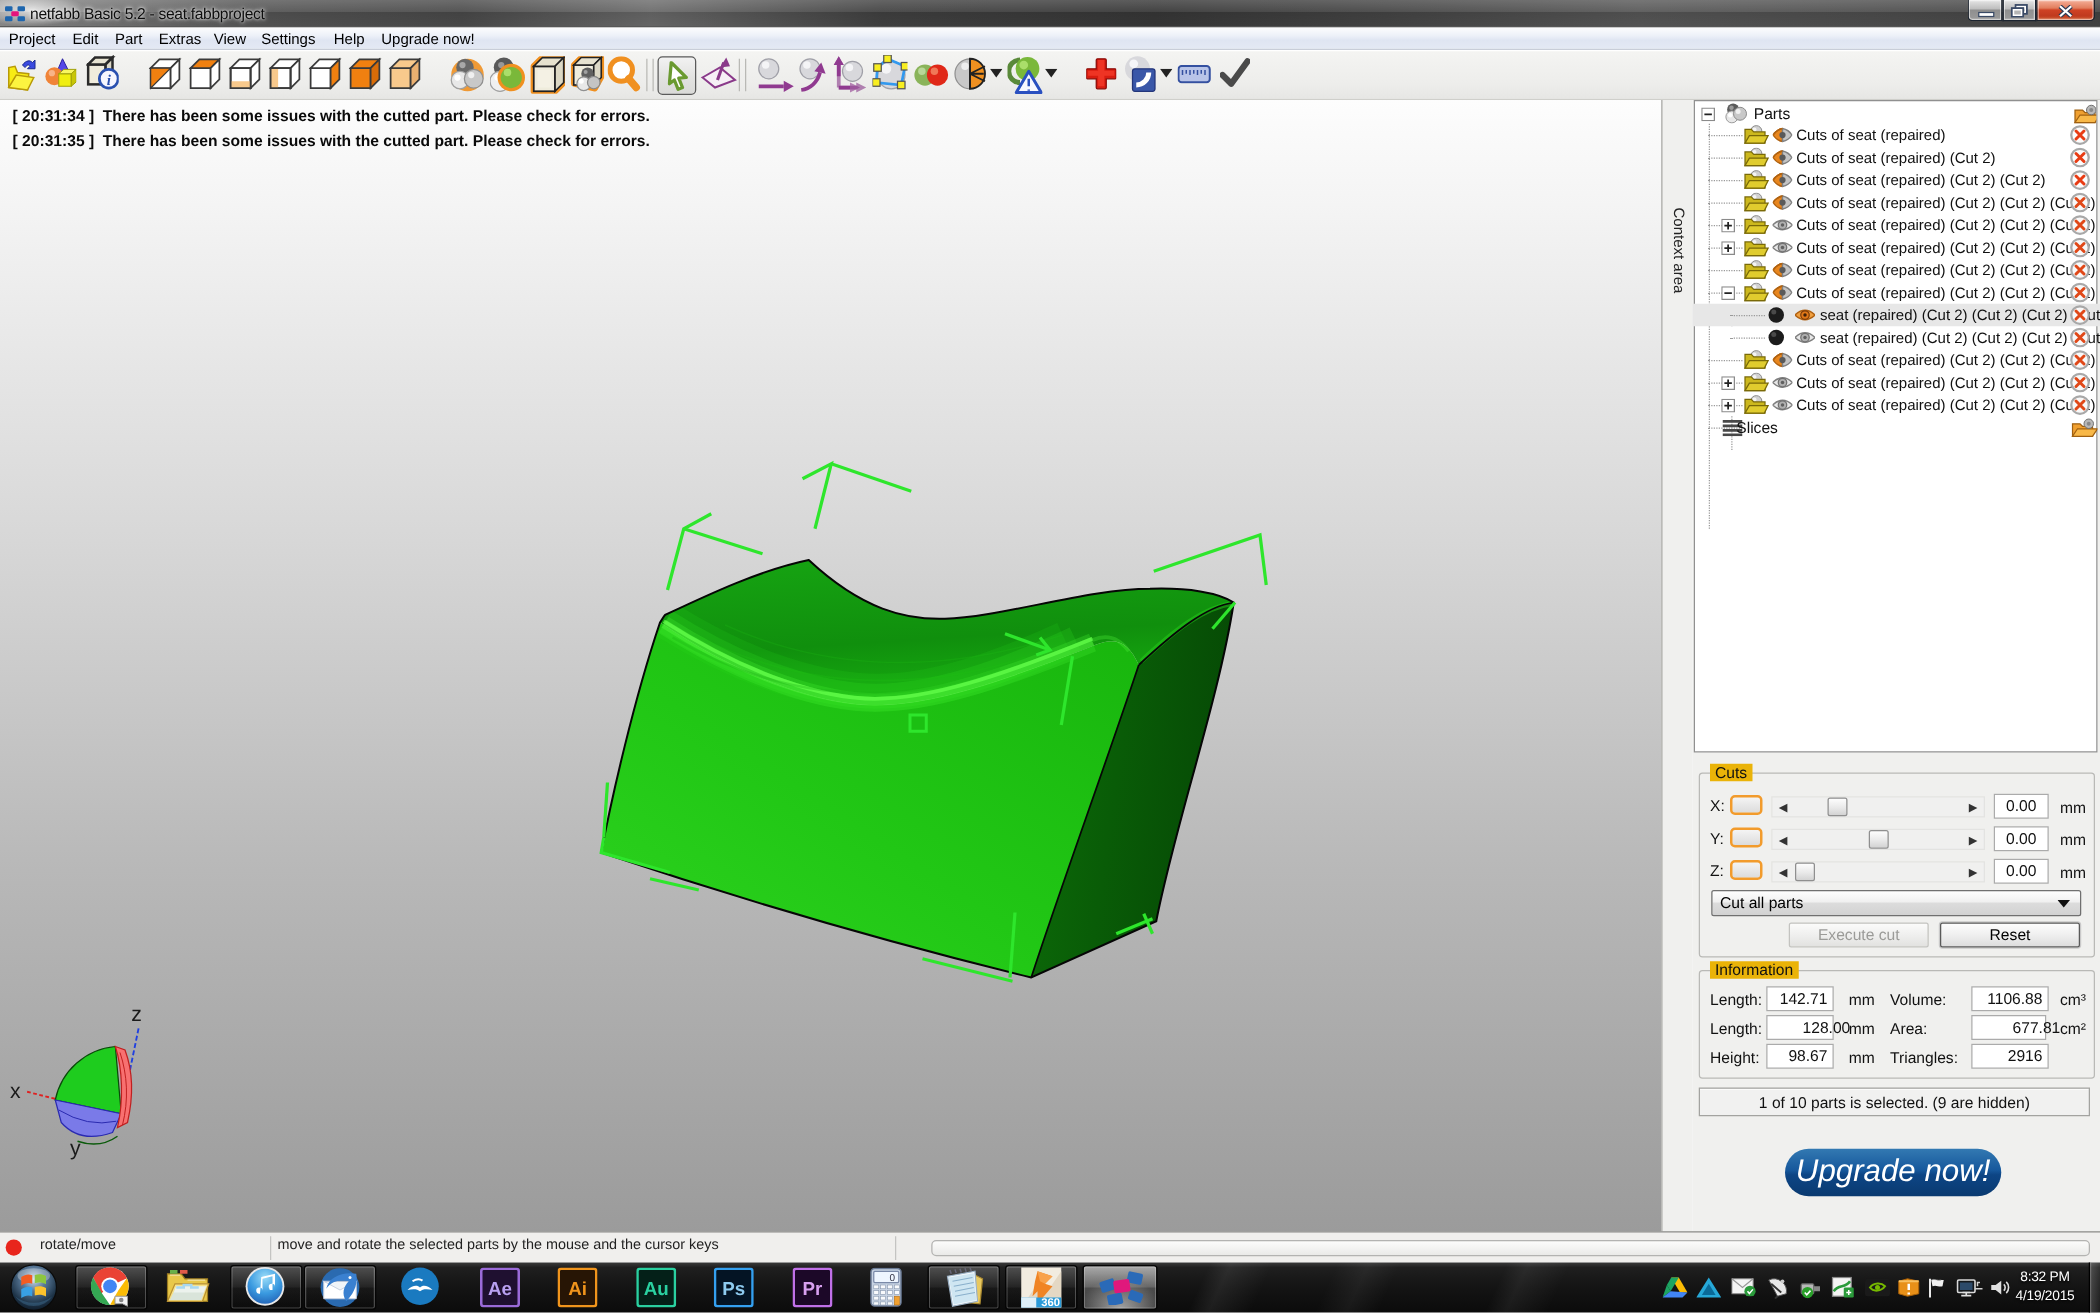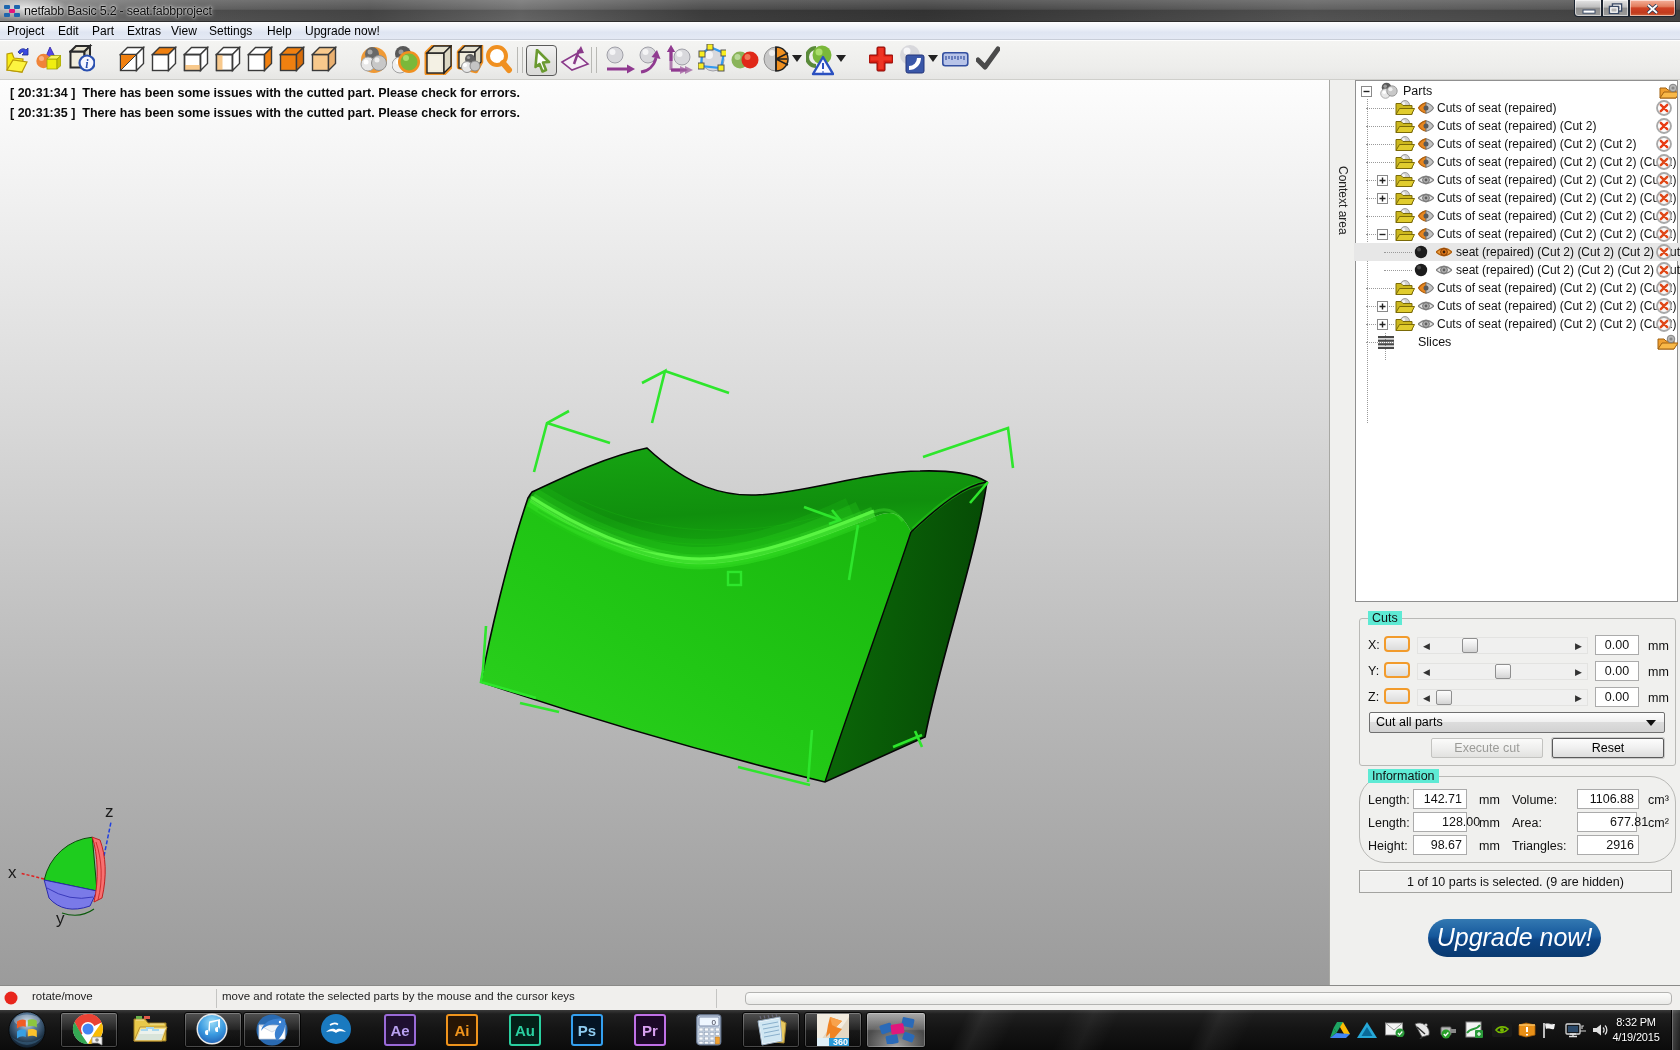--- a/index.html
+++ b/index.html
@@ -45,23 +45,23 @@
   writing-mode:vertical-rl; white-space:nowrap; }
 
 #rightpanel { left:1354px; top:80px; width:326px; height:906px; background:#f0f0ee; font-size:12px; }
 #treebox { position:absolute; left:1px; top:0px; width:323px; height:522px; background:#fff; border:1px solid #909090; overflow:hidden; }
 .trow { position:absolute; left:0; width:100%; height:18px; line-height:18px; white-space:nowrap; }
 .trow.sel { background:#e7e7e7; }
 .tlabel { position:absolute; top:0; color:#111; }
 .tbold { font-weight:normal; font-size:12.5px; }
 
 .group { position:absolute; left:5px; width:317px; border:1px solid #b9b9b6; border-radius:3px; }
-.glabel { position:absolute; left:8px; top:-8px; background:#5eead4; padding:0 4px; font-size:12.5px; color:#111; }
+.glabel { position:absolute; left:8px; top:-8px; background:#eab308; padding:0 4px; font-size:12.5px; color:#111; }
 #cutsgroup { top:538px; height:148px; }
-#infogroup { top:696px; height:87px;border-radius:26px; }
+#infogroup { top:696px; height:87px; }
 .cutrow { position:absolute; left:0; width:100%; height:26px; }
 .cutlabel { position:absolute; left:8px; top:5px; font-size:12.5px; color:#111; }
 .orangebox { position:absolute; left:24px; top:3px; width:26px; height:16px; border:2px solid #f29b2c; border-radius:4px;
   background:linear-gradient(#f4f4f4,#dcdcdc); }
 .slider { position:absolute; left:57px; top:4px; width:171px; height:17px; background:#f0f0ef; border:1px solid #e3e3e1; }
 .sarrow { position:absolute; top:3px; font-size:9px; color:#333; }
 .sthumb { position:absolute; top:0px; width:16px; height:15px; border:1px solid #8f8f8f; border-radius:2px;
   background:linear-gradient(#fdfdfd,#e9e9e9 55%,#d3d3d3); }
 .valbox { position:absolute; left:235px; top:2px; width:44px; height:20px; background:#fff; border:1px solid #ababab;
   font-size:12.5px; text-align:center; line-height:19px; color:#111; }
@@ -686,21 +686,21 @@
       <div class="tlabel" style="left:83px;">Cuts of seat (repaired) (Cut 2) (Cut 2) (Cut 2) (Cut 2) (Cut 2)</div>
       <svg class="abs" style="left:302px;top:1px;" width="16" height="16">
         <use href="#sym-xg"></use>
       </svg>
     </div>
 <div class="trow" style="top:253px;">
 <div class="abs" style="left:12px;top:9px;width:28px;height:1px;border-top:1px dotted #9a9a9a;"></div>
 <svg class="abs" style="left:24px;top:2px;" width="16" height="14">
         <use href="#sym-slices"></use>
       </svg>
-<div class="tlabel tbold" style="left:64px;text-align:center;">Slices</div>
+<div class="tlabel tbold" style="left:35px;text-align:center;">Slices</div>
 <svg class="abs" style="left:303px;top:1px;" width="21" height="16">
         <use href="#sym-fopen"></use>
       </svg>
 </div>
   <div class="group" id="cutsgroup">
     <div class="glabel">Cuts</div>
     <div class="cutrow" style="top:14px;">
       <div class="cutlabel">X:</div>
         <div class="orangebox"></div>
       <div class="slider">

